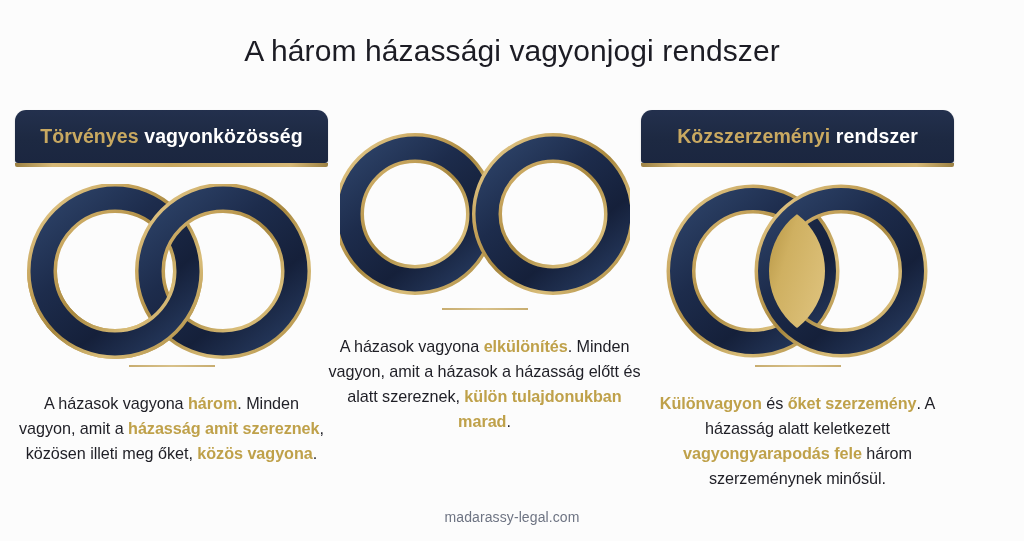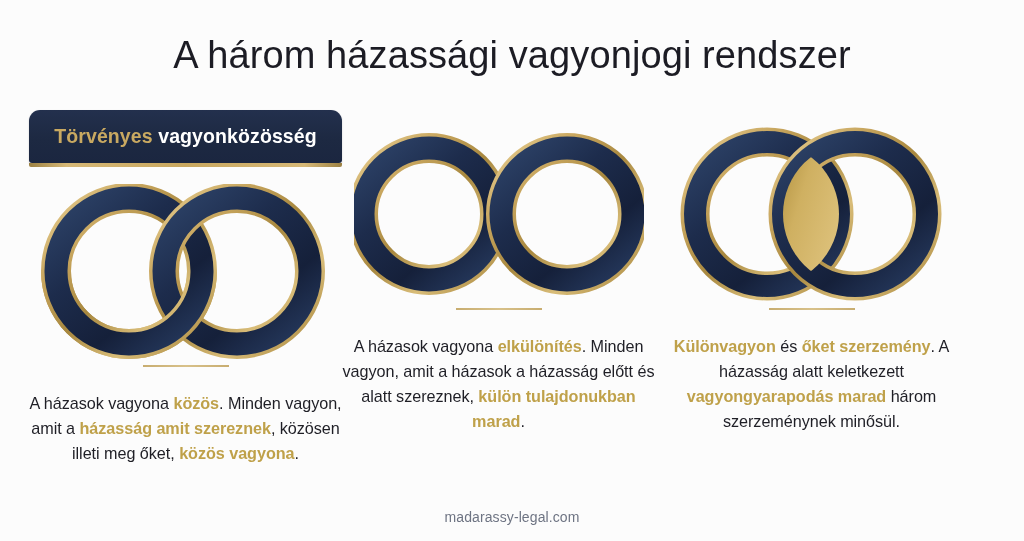--- a/index.html
+++ b/index.html
@@ -20,37 +20,37 @@
     background: #fcfcfc;
   }
 
   
   .title {
     position: absolute;
     top: 34px;
     left: 0;
     width: 1024px;
     text-align: center;
-    font-size: 38px;
+    font-size: 30px;
     font-weight: 400;
     color: #1c1c24;
     letter-spacing: 0.1px;
     font-family: "Liberation Sans", sans-serif;
   }
 
   
   .columns {
     position: absolute;
     top: 110px;
     left: 0;
     width: 928px;
     height: 400px;
     display: flex;
     justify-content: space-between;
-    padding: 0 29px;
+    padding: 0 15px;
   }
 
   .col {
     width: 313px;
     position: relative;
     display: flex;
     flex-direction: column;
     align-items: center;
   }
 
@@ -186,21 +186,21 @@
           <g clip-path="url(#clipLeftLower1)">
             <circle cx="88" cy="87" r="73" fill="none" stroke="url(#goldA)" stroke-width="30"></circle>
             <circle cx="88" cy="87" r="73" fill="none" stroke="url(#navyA)" stroke-width="23"></circle>
           </g>
         </svg>
       </div>
 
       <div class="divider"></div>
 
       <div class="body-text">
-        <span>A házasok vagyona </span><span class="hl">közös</span><span>. Minden vagyon, amit a </span><span class="hl">házasság amit szereznek</span><span>, közösen illeti meg őket, </span><span class="hl">közös vagyona</span><span>.</span>
+        <span>A házasok vagyona </span><span class="hl">három</span><span>. Minden vagyon, amit a </span><span class="hl">házasság amit szereznek</span><span>, közösen illeti meg őket, </span><span class="hl">közös vagyona</span><span>.</span>
       </div>
     </div>
 
     <div class="col">
 
       <div class="rings">
         <svg width="290" height="175" viewBox="0 0 290 175">
           <defs>
             <linearGradient id="goldB" x1="0" y1="0" x2="1" y2="1">
               <stop offset="0%" stop-color="#e3c98b"></stop>
@@ -228,20 +228,26 @@
       </div>
 
       <div class="divider"></div>
 
       <div class="body-text">
         <span>A házasok vagyona </span><span class="hl">elkülönítés</span><span>. Minden vagyon, amit a házasok a házasság előtt és alatt szereznek, </span><span class="hl">külön tulajdonukban marad</span><span>.</span>
       </div>
     </div>
 
     <div class="col">
+      <div class="banner-wrap">
+        <div class="banner">
+          <div class="banner-text"><span class="g">Közszerzeményi </span><span class="w">rendszer</span></div>
+        </div>
+        <div class="banner-bar"></div>
+      </div>
 
       <div class="rings">
         <svg width="290" height="175" viewBox="0 0 290 175">
           <defs>
             <linearGradient id="goldC" x1="0" y1="0" x2="1" y2="1">
               <stop offset="0%" stop-color="#e3c98b"></stop>
               <stop offset="25%" stop-color="#c6a45c"></stop>
               <stop offset="50%" stop-color="#a8883f"></stop>
               <stop offset="75%" stop-color="#d9bd79"></stop>
               <stop offset="100%" stop-color="#b08f46"></stop>
@@ -276,21 +282,21 @@
 
           <g clip-path="url(#lensClip3)">
             <circle cx="188" cy="87" r="72" fill="url(#lensGold)"></circle>
           </g>
         </svg>
       </div>
 
       <div class="divider"></div>
 
       <div class="body-text">
-        <span class="hl">Különvagyon</span><span> és </span><span class="hl">őket szerzemény</span><span>. A házasság alatt keletkezett </span><span class="hl">vagyongyarapodás marad</span><span> három szerzeménynek minősül.</span>
+        <span class="hl">Különvagyon</span><span> és </span><span class="hl">őket szerzemény</span><span>. A házasság alatt keletkezett </span><span class="hl">vagyongyarapodás fele</span><span> három szerzeménynek minősül.</span>
       </div>
     </div>
 
   </div>
 
   <div class="footer">madarassy-legal.com</div>
 
 </div>
 
 </body></html>

